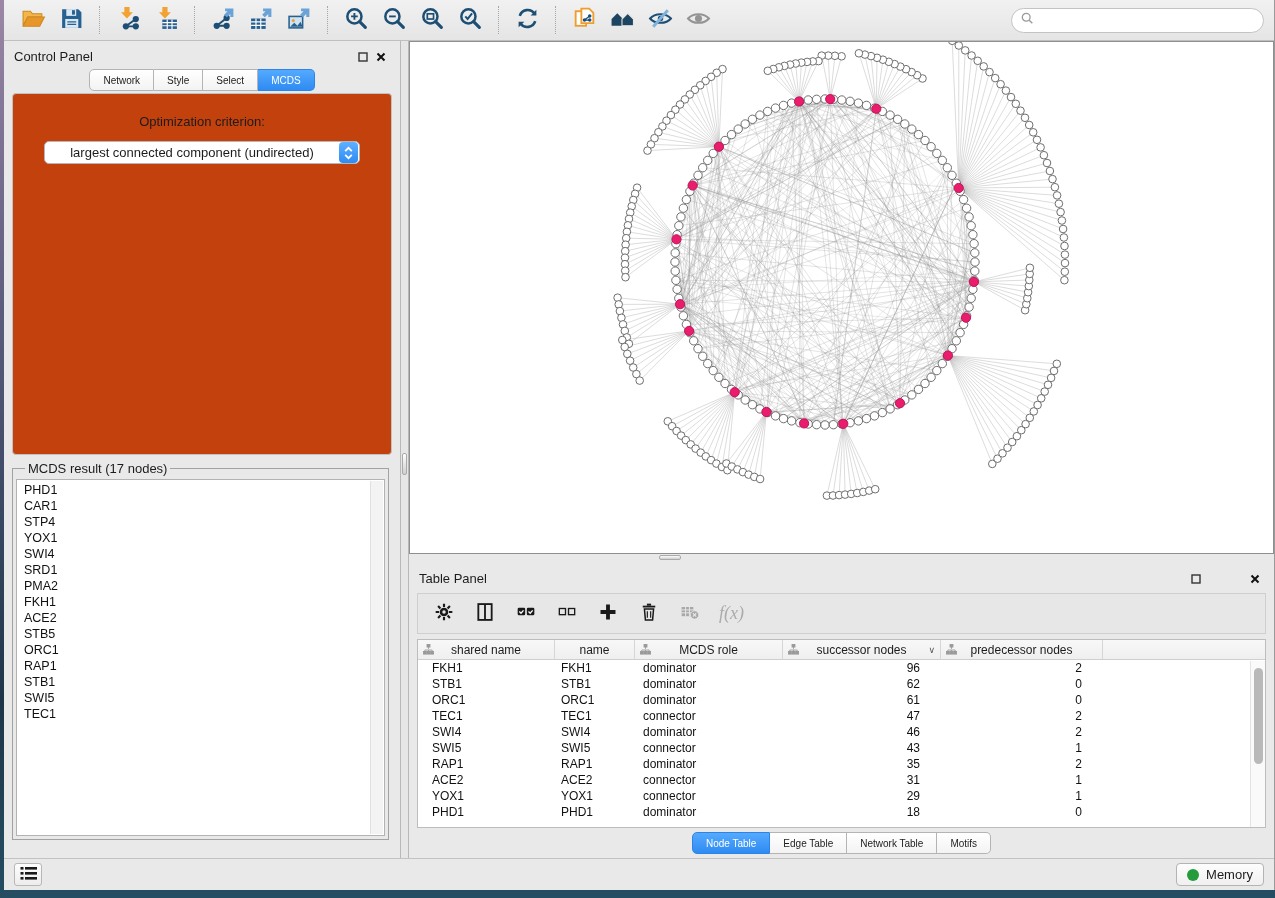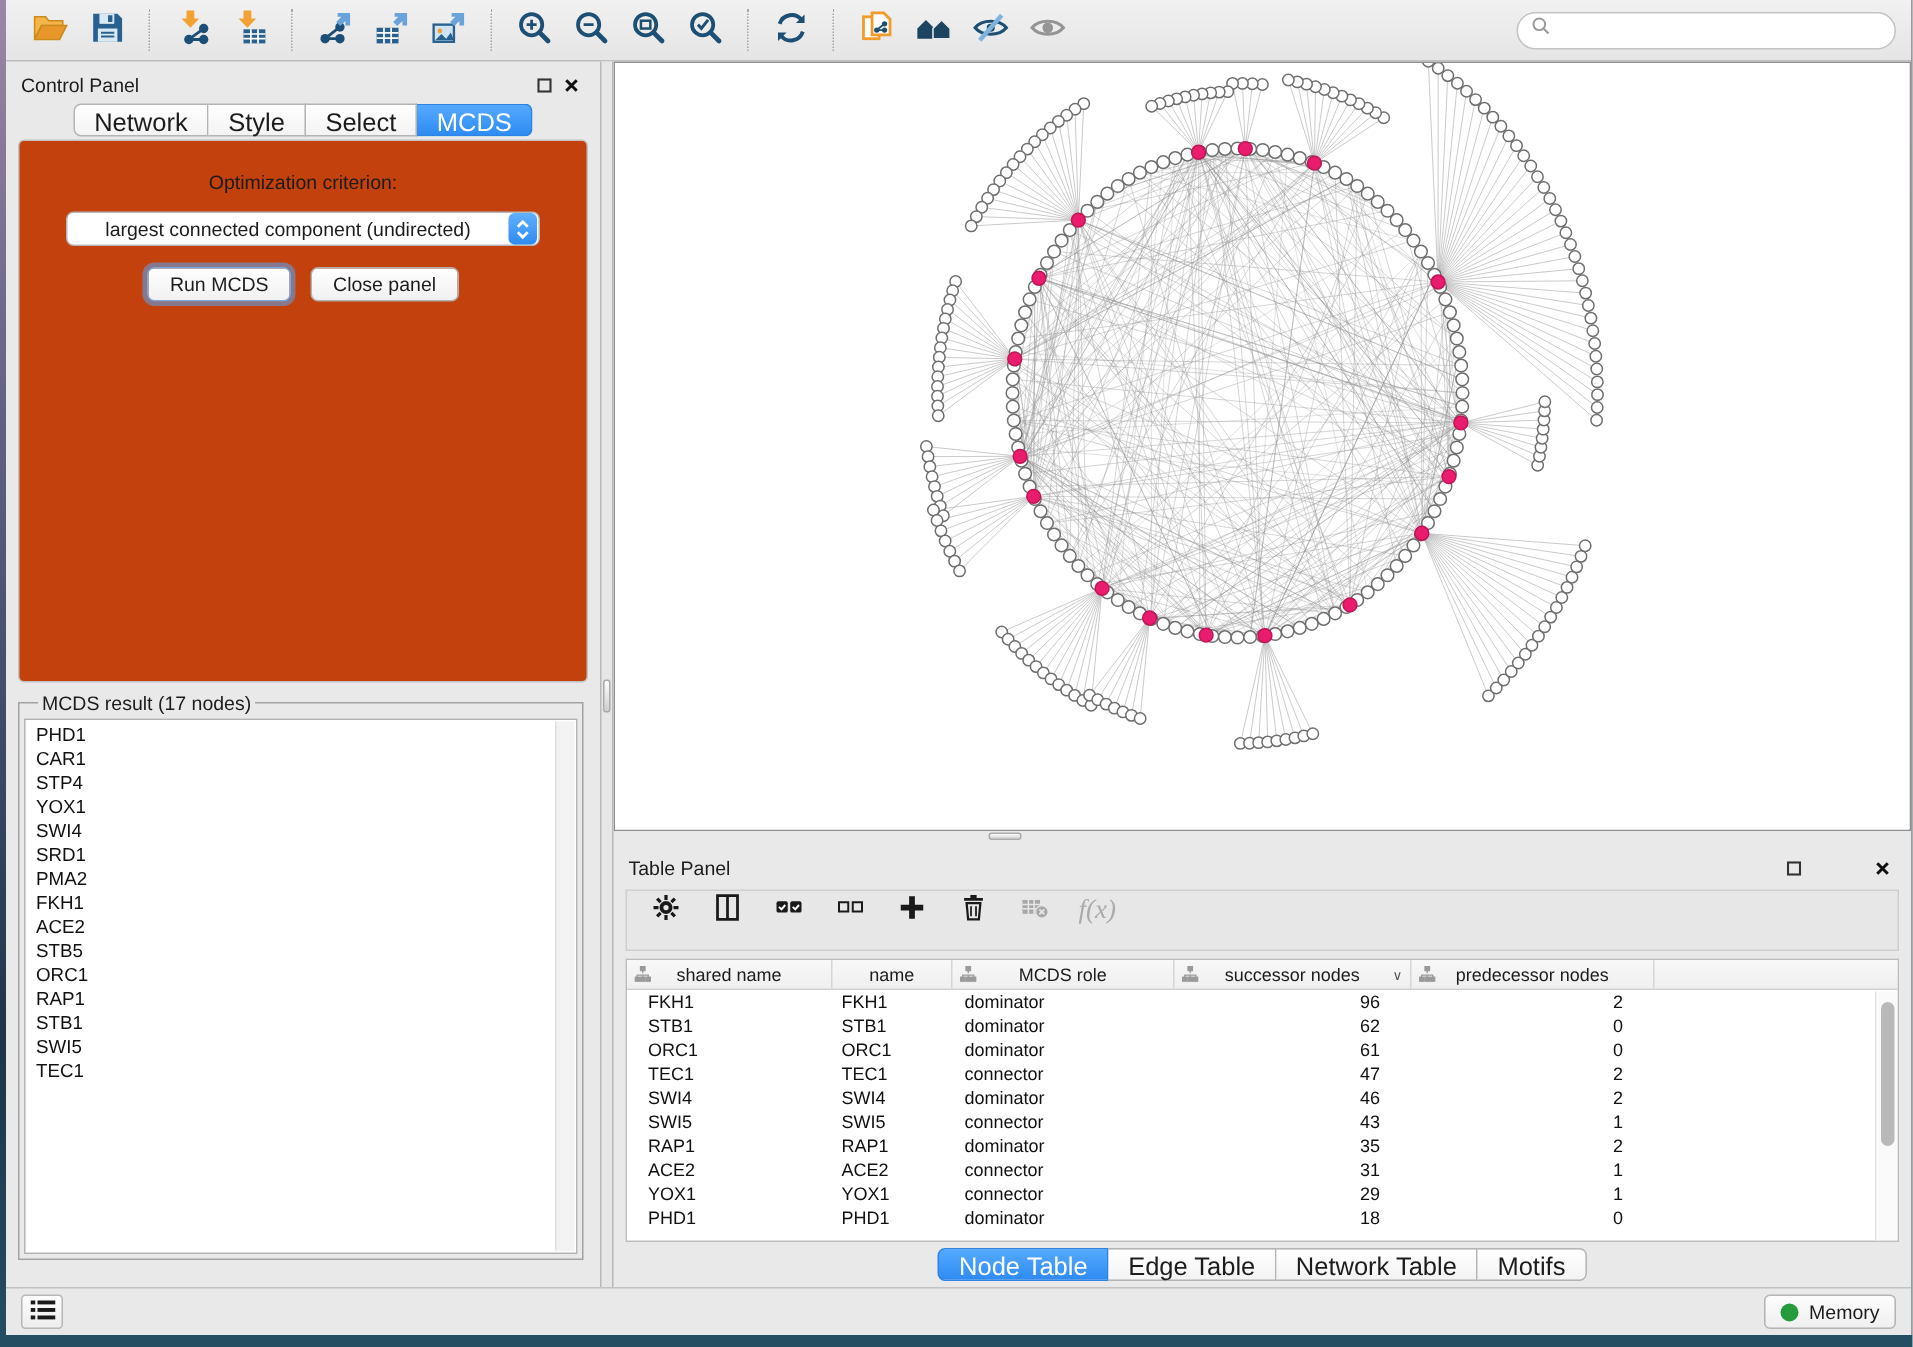--- a/index.html
+++ b/index.html
@@ -27,21 +27,21 @@
 
   
   .cpanel { flex:0 0 396px; display:flex; flex-direction:column; min-height:0; padding-top:3px; }
   .panel-head { flex:0 0 25px; display:flex; align-items:center; padding:0 10px;
     font-size:13px; color:#1c1c1c; }
   .panel-head .spacer { flex:1; }
   .winbtn { background:none; border:none; width:18px; height:16px; display:flex;
     align-items:center; justify-content:center; cursor:pointer; }
   .seg-row { flex:0 0 24px; display:flex; justify-content:center; }
   .seg-btn { border:1px solid #b4b4b4; border-left:none; background:linear-gradient(#fff,#f3f3f3);
-    font-size:17px; color:#1c1c1c; padding:2px 13px; height:22px; cursor:pointer;
+    font-size:10px; color:#1c1c1c; padding:2px 13px; height:22px; cursor:pointer;
     font-family:"Liberation Sans",sans-serif; }
   .seg-btn:first-child { border-left:1px solid #b4b4b4; border-radius:5px 0 0 5px; }
   .seg-btn:last-child { border-radius:0 5px 5px 0; }
   .seg-btn.active { background:linear-gradient(#55aaff,#2e8bf2); color:#fff; border-color:#2e84e6; }
   .mcds-box { margin:0 8px; height:362px; background:#c2410c; border:1px solid #c2c2c2;
     border-radius:4px; text-align:center; }
   .opt-label { margin-top:20px; font-size:13px; color:#1c1c1c; }
   .dropdown { margin:12px auto 0; width:316px; height:23px; background:#fff;
     border:1px solid #b6b6b6; border-radius:5px; display:flex; align-items:center; cursor:pointer; }
   .dropdown .val { flex:1; font-size:13px; text-align:center; color:#1c1c1c; white-space:nowrap; }
@@ -81,21 +81,21 @@
   .light.red   { background:#ff5f57; border:1px solid #e1483f; }
   .light.yellow{ background:#febc2e; border:1px solid #e0a723; }
   .light.green { background:#28c840; border:1px solid #1faf34; }
   .nettitle { position:absolute; left:0; right:0; text-align:center; font-size:13px; color:#3a3a3a; }
   .canvas { flex:1; position:relative; background:#fff; overflow:hidden; }
   .canvas svg { position:absolute; inset:0; }
 
   
   .tpanel { flex:1; display:flex; flex-direction:column; min-height:0; padding:4px 8px 0; }
   .tablebar { flex:0 0 41px; background:#e7e7e7; border:1px solid #cfcfcf;
-    display:flex; align-items:flex-start; gap:17px; padding:0 14px; margin-top:2px; }
+    display:flex; align-items:center; gap:17px; padding:0 14px; margin-top:2px; }
   .ticon { background:none; border:none; width:24px; height:24px; display:flex;
     align-items:center; justify-content:center; cursor:pointer; }
   .ticon svg { width:20px; height:20px; }
   .fx { font-family:"Liberation Serif",serif; font-style:italic; font-size:18px; color:#ababab; }
   .tbl { flex:1; margin-top:5px; border:1px solid #bdbdbd; background:#fff;
     position:relative; min-height:0; display:flex; flex-direction:column; overflow:hidden; }
   .thead { flex:0 0 20px; display:flex; background:linear-gradient(#f8f8f8,#efefef);
     border-bottom:1px solid #cfcfcf; }
   .th { position:relative; display:flex; align-items:center; justify-content:center;
     font-size:12px; color:#1c1c1c; border-right:1px solid #d6d6d6; cursor:pointer; }
@@ -294,24 +294,20 @@
         </div>
       <div class="mcds-box">
         <div class="opt-label">Optimization criterion:</div>
         <div class="dropdown">
           <span class="val">largest connected component (undirected)</span>
           <span class="dd-step">
               <svg width="9" height="14" viewBox="0 0 9 14">
                 <path d="M1.2 5.2 4.5 1.8 7.8 5.2M1.2 8.8 4.5 12.2 7.8 8.8" fill="none" stroke="#fff" stroke-width="1.8"></path>
               </svg>
             </span>
-        </div>
-        <div class="btn-row">
-          <button class="pbtn focused">Run MCDS</button>
-          <button class="pbtn">Close panel</button>
         </div>
       </div>
       <fieldset class="result-fs">
         <legend>MCDS result (17 nodes)</legend>
         <div class="result-list" id="mcds-list">
 
         <div class="result-item">PHD1</div>
             <div class="result-item">CAR1</div>
             <div class="result-item">STP4</div>
             <div class="result-item">YOX1</div>

